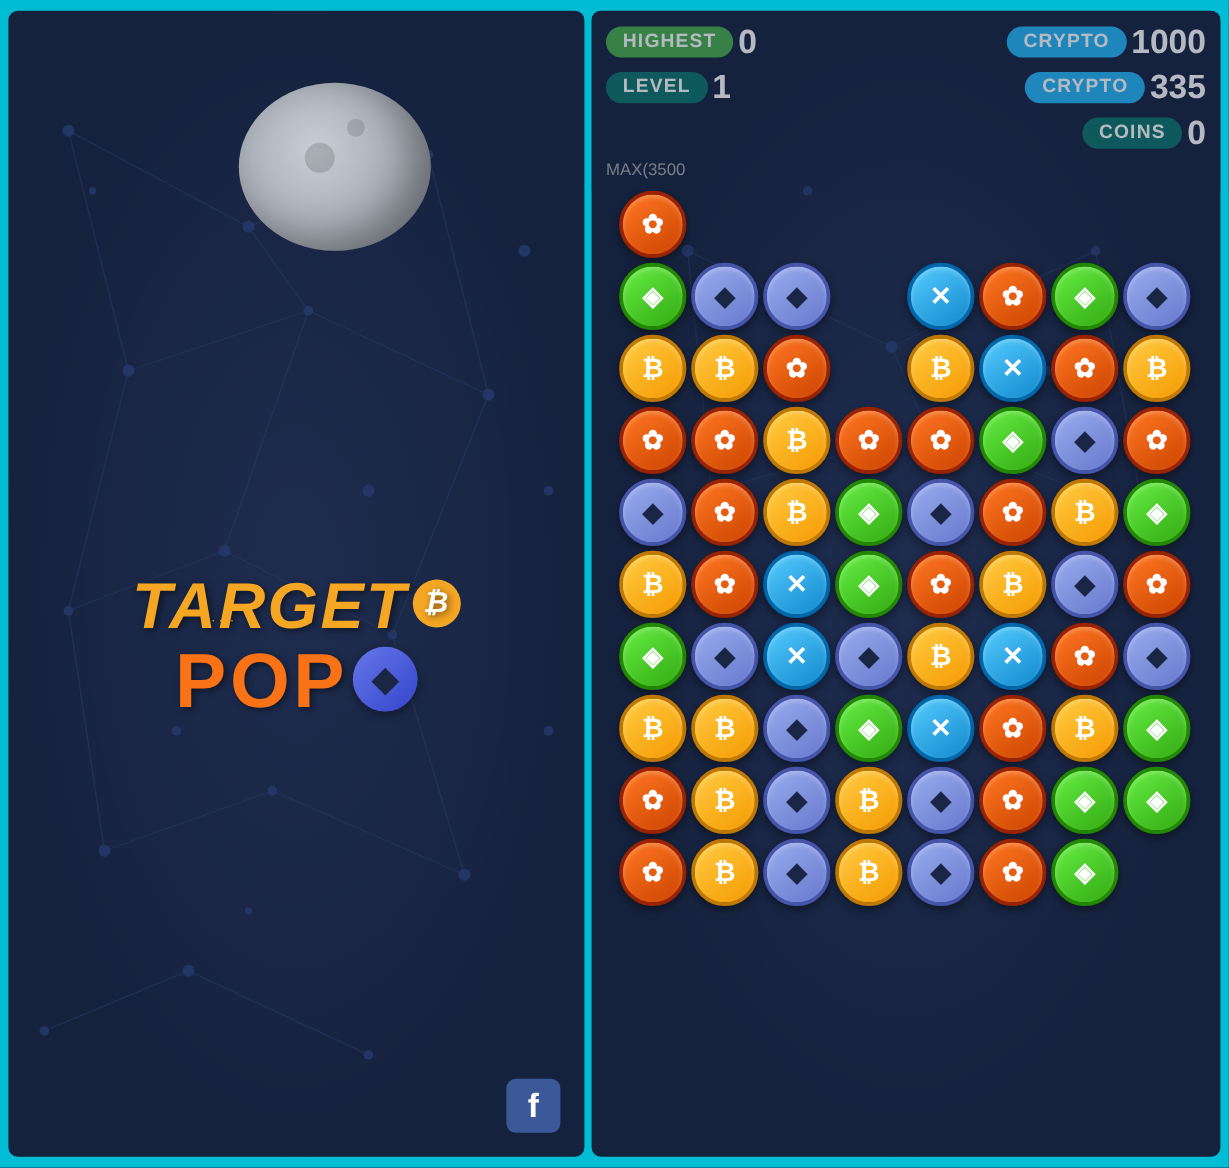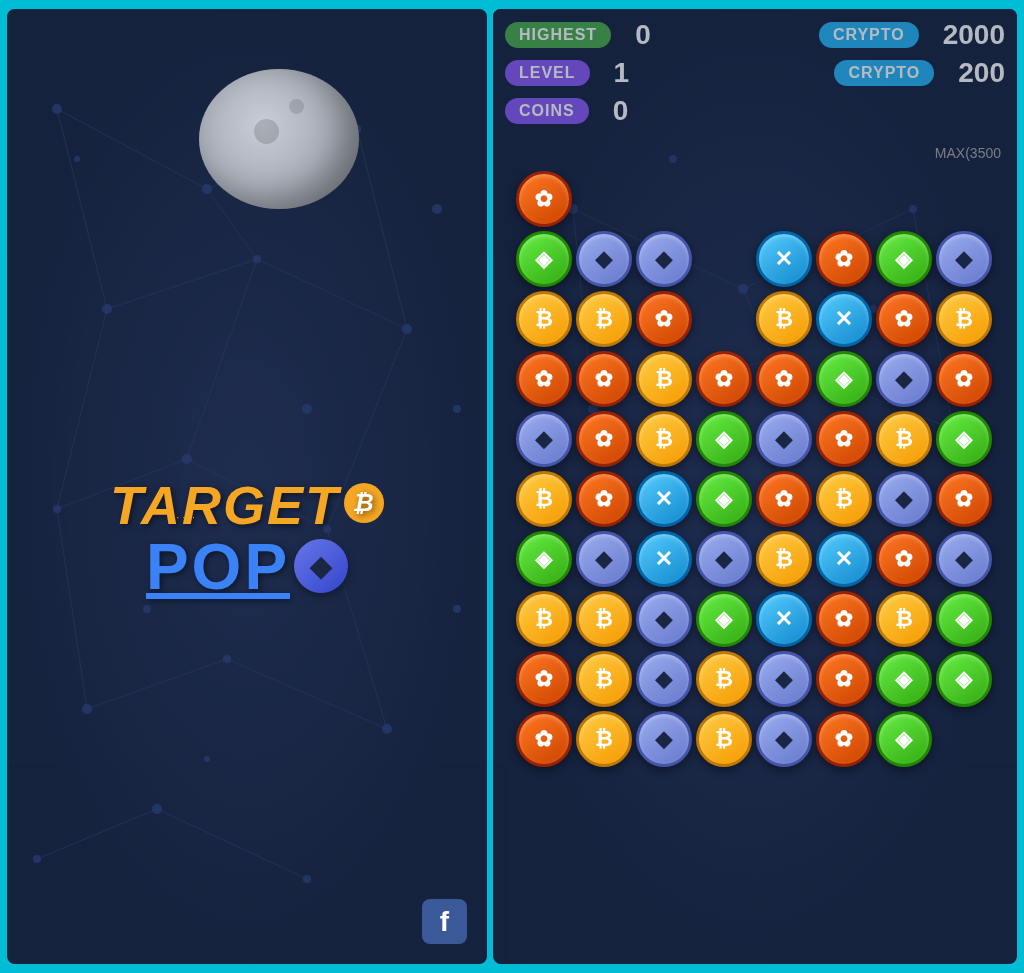--- a/index.html
+++ b/index.html
@@ -96,47 +96,46 @@
       padding: 10px 12px 6px;
       display: flex;
       flex-direction: column;
       gap: 6px;
       flex-shrink: 0;
       background: #1a2744;
     }
     .hud-row {
       display: flex;
       align-items: center;
-      gap: 24px;
+      gap: 4px;
+      justify-content: flex-end;
     }
     .badge {
       padding: 4px 14px;
       border-radius: 20px;
       font-weight: 900;
       font-size: 16px;
       letter-spacing: 1px;
       color: white;
       white-space: nowrap;
     }
     .badge-green { background: #4caf50; }
-    .badge-red { background: #8b5cf6; }
+    .badge-red { background: #0f766e; }
     .badge-blue { background: #29b6f6; }
     .hud-value {
       font-size: 28px;
       font-weight: 900;
       color: white;
     }
     .hud-spacer { flex: 1; }
     .max-text {
-      text-align: right;
       color: #aaa;
       font-size: 14px;
       padding-right: 4px;
       padding-bottom: 4px;
-      margin-top: 12px;
     }
     
     .game-area {
       flex: 1;
       display: flex;
       align-items: flex-start;
       justify-content: center;
       padding: 0 4px;
       overflow: hidden;
     }
@@ -222,21 +221,21 @@
     <div class="moon"></div>
 
     <div class="logo-area">
       <div style="color:#f5a623;font-size:54px;font-weight:900;font-style:italic;text-shadow:2px 2px 6px rgba(0,0,0,0.5);letter-spacing:2px;display:flex;align-items:center;gap:4px;">
         <span>TARGET</span>
         <span style="display:inline-block;width:40px;height:40px;background:#f5a623;border-radius:50%;text-align:center;line-height:40px;font-size:24px;color:white;vertical-align:middle;margin-top:-4px;">₿</span>
       </div>
       <div style="position:relative;display:flex;align-items:center;justify-content:center;gap:4px;margin-top:-6px;">
 
         <div style="position:absolute;top:-18px;left:60px;color:#f5a623;font-size:10px;">· · ·· ·</div>
-        <span style="font-size:64px;font-weight:900;color:#3b82f6;text-shadow:2px 2px 6px rgba(0,0,0,0.5);letter-spacing:3px;text-decoration:underline;">POP</span>
+        <span style="font-size:64px;font-weight:900;color:#f97316;text-shadow:2px 2px 6px rgba(0,0,0,0.5);letter-spacing:3px;">POP</span>
         <span style="display:inline-flex;align-items:center;justify-content:center;width:54px;height:54px;background:linear-gradient(135deg,#6678e8,#3344cc);border-radius:50%;margin-bottom:2px;font-size:30px;color:#1a2744;box-shadow:0 3px 8px rgba(0,0,0,0.4);">◆</span>
       </div>
     </div>
 
     <div class="fb-icon">f</div>
   </div>
 
   <div class="right-panel">
 
     <svg class="network-svg" viewBox="0 0 524 955">
@@ -270,29 +269,29 @@
       </g>
     </svg>
 
     <div class="hud">
 
       <div class="hud-row">
         <span class="badge badge-green">HIGHEST</span>
         <span class="hud-value">0</span>
         <div class="hud-spacer"></div>
         <span class="badge badge-blue">CRYPTO</span>
-        <span class="hud-value">2000</span>
+        <span class="hud-value">1000</span>
       </div>
 
       <div class="hud-row">
         <span class="badge badge-red">LEVEL</span>
         <span class="hud-value">1</span>
         <div class="hud-spacer"></div>
         <span class="badge badge-blue">CRYPTO</span>
-        <span class="hud-value">200</span>
+        <span class="hud-value">335</span>
       </div>
 
       <div class="hud-row">
         <span class="badge badge-red">COINS</span>
         <span class="hud-value">0</span>
       </div>
 
       <div class="max-text">MAX(3500</div>
     </div>
 

